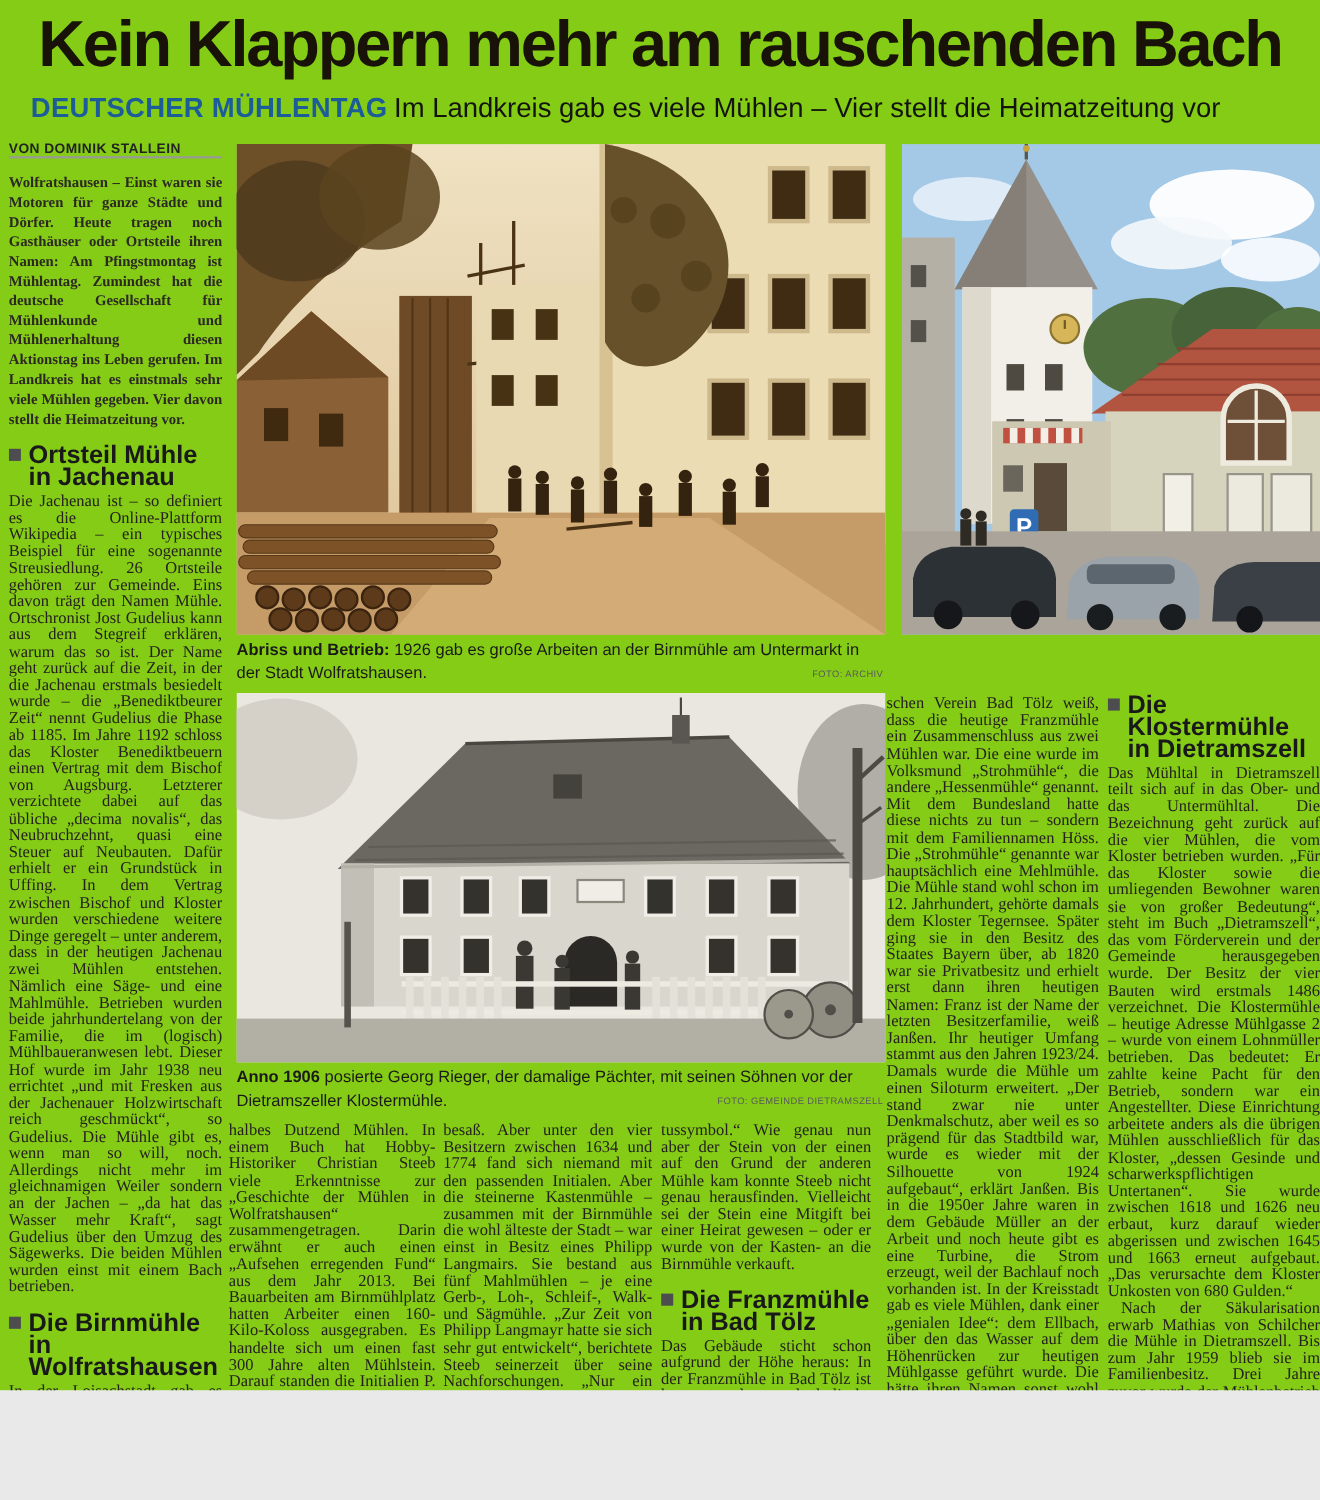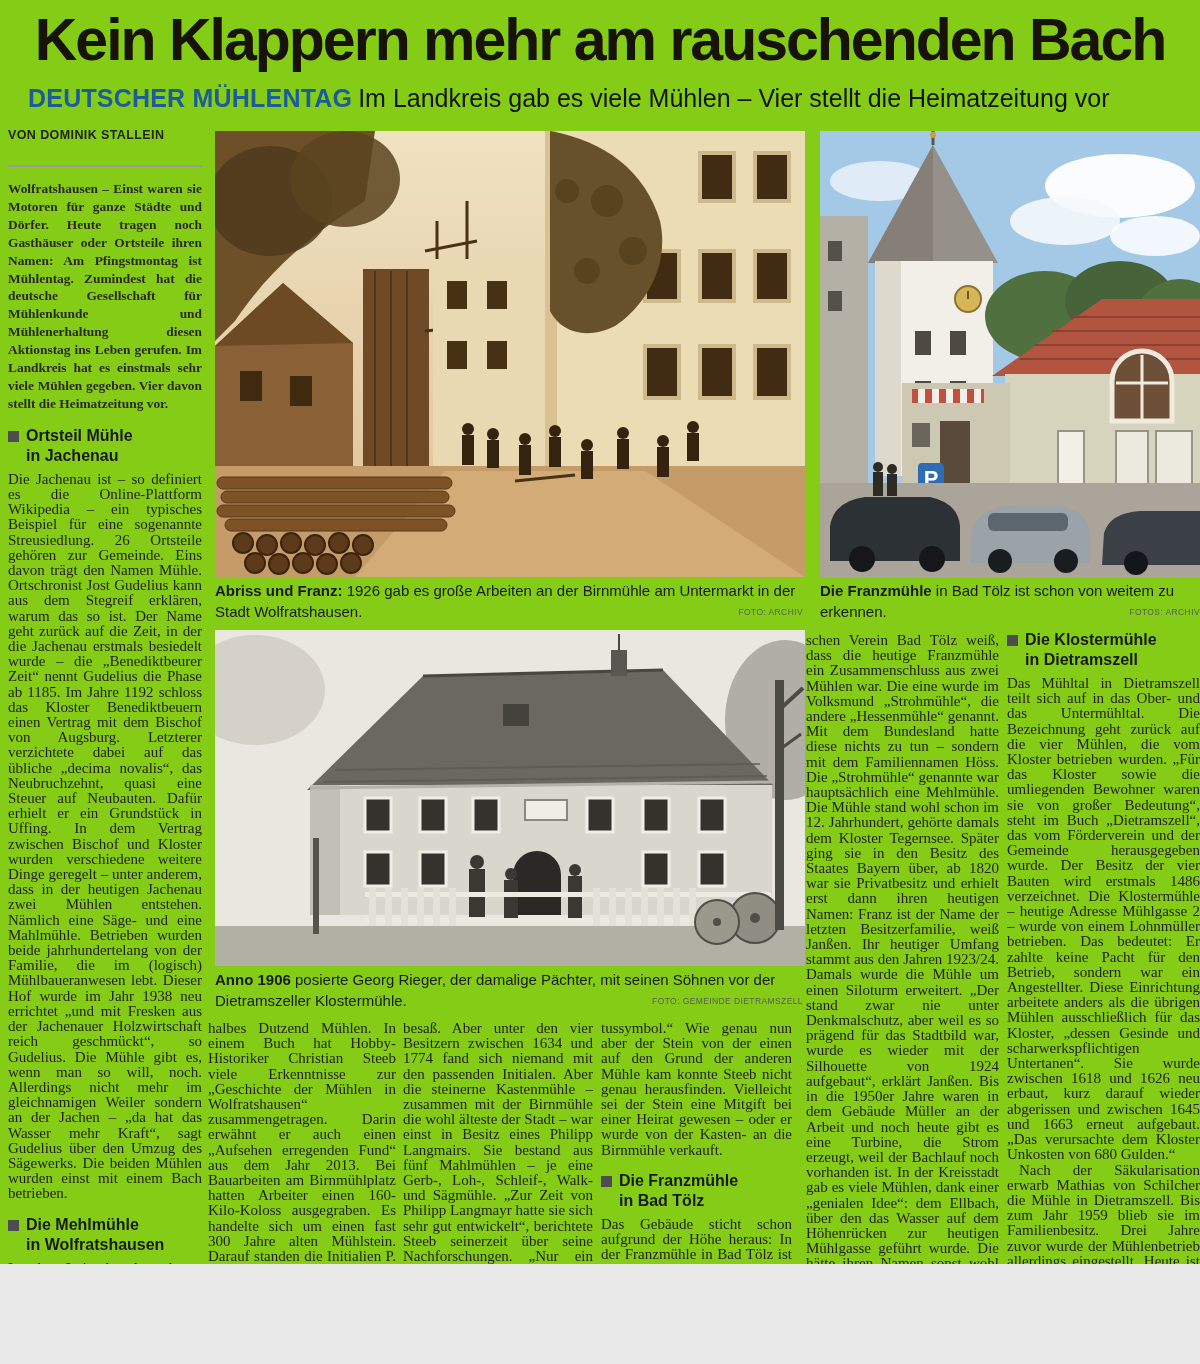--- a/index.html
+++ b/index.html
@@ -11,23 +11,23 @@
             letter-spacing:-2px;color:#181208;white-space:nowrap;}
   #subhead-row{position:absolute;left:28px;top:84px;width:1160px;white-space:nowrap;
                font-family:"Liberation Sans",sans-serif;font-size:25px;color:#14140f;}
   #kicker{font-weight:bold;color:#1c5c99;letter-spacing:.2px;margin-right:6px;}
   
   .col{position:absolute;overflow:hidden;}
   .body-text{font-size:15px;line-height:15.2px;text-align:justify;color:#25221d;}
   .lead{font-size:13.4px;line-height:17.9px;font-weight:bold;color:#2c2822;text-align:justify;}
   .byline{font-family:"Liberation Sans",sans-serif;font-weight:bold;font-size:12.5px;
           letter-spacing:.4px;color:#222;border-bottom:2px solid #9a9a9a;
-          padding-bottom:23px;margin-bottom:13px;}
+          padding-bottom:0;margin-bottom:13px;}
   .sec-h{display:flex;margin:13px 0 6px 0;font-family:"Liberation Sans",sans-serif;
-         font-weight:bold;font-size:16px;line-height:20px;color:#191919;}
+         font-weight:bold;font-size:23px;line-height:20px;color:#191919;}
   .sec-h .sq{width:11px;height:11px;background:#4d4d50;margin:5px 7px 0 0;flex:0 0 11px;}
   .indent-first{text-indent:12px;}
   .cutoff-head{position:absolute;left:208px;top:1351px;font-family:"Liberation Sans",sans-serif;
                font-weight:bold;font-size:19px;letter-spacing:.5px;color:#1c5c99;white-space:nowrap;}
   
   .photo{position:absolute;display:block;}
   .caption{position:absolute;font-family:"Liberation Sans",sans-serif;font-size:15px;
            line-height:20.5px;color:#1b1a18;}
   .caption .credit{position:absolute;right:0;bottom:3px;font-size:8.5px;color:#5a5a58;
                    letter-spacing:.4px;font-weight:normal;}
@@ -50,21 +50,21 @@
       <span class="sq"></span>
       <div>
           <div>Ortsteil Mühle</div>
            <div>in Jachenau</div>
         </div>
     </div>
     <div class="body-text">Die Jachenau ist – so definiert es die Online-Plattform Wikipedia – ein typisches Beispiel für eine sogenannte Streusiedlung. 26 Ortsteile gehören zur Gemeinde. Eins davon trägt den Namen Mühle. Ortschronist Jost Gudelius kann aus dem Stegreif erklären, warum das so ist. Der Name geht zurück auf die Zeit, in der die Jachenau erstmals besiedelt wurde – die „Benediktbeurer Zeit“ nennt Gudelius die Phase ab 1185. Im Jahre 1192 schloss das Kloster Benediktbeuern einen Vertrag mit dem Bischof von Augsburg. Letzterer verzichtete dabei auf das übliche „decima novalis“, das Neubruchzehnt, quasi eine Steuer auf Neubauten. Dafür erhielt er ein Grundstück in Uffing. In dem Vertrag zwischen Bischof und Kloster wurden verschiedene weitere Dinge geregelt – unter anderem, dass in der heutigen Jachenau zwei Mühlen entstehen. Nämlich eine Säge- und eine Mahlmühle. Betrieben wurden beide jahrhundertelang von der Familie, die im (logisch) Mühlbaueranwesen lebt. Dieser Hof wurde im Jahr 1938 neu errichtet „und mit Fresken aus der Jachenauer Holzwirtschaft reich geschmückt“, so Gudelius. Die Mühle gibt es, wenn man so will, noch. Allerdings nicht mehr im gleichnamigen Weiler sondern an der Jachen – „da hat das Wasser mehr Kraft“, sagt Gudelius über den Umzug des Sägewerks. Die beiden Mühlen wurden einst mit einem Bach betrieben.</div>
     <div class="sec-h">
       <span class="sq"></span>
       <div>
-          <div>Die Mehlmühle</div>
+          <div>Die Birnmühle</div>
            <div>in Wolfratshausen</div>
         </div>
     </div>
     <div class="body-text">In der Loisachstadt gab es durch die beiden Flüsse ein</div>
   </div>
 
   <svg class="photo" style="left:215px;top:131px;" width="590" height="446" viewBox="0 0 590 446" role="img">
     <defs>
       <linearGradient id="sepSky" x1="0" y1="0" x2="0" y2="1">
         <stop offset="0" stop-color="#efe2c2"></stop>
@@ -236,28 +236,24 @@
     <circle cx="316" cy="432" r="12" fill="#141619"></circle>
     <g fill="#2e2a24">
         <circle cx="58" cy="336" r="5"></circle>
         <rect x="53" y="341" width="10" height="24"></rect>
     <circle cx="72" cy="338" r="5"></circle>
         <rect x="67" y="343" width="10" height="22"></rect>
       </g>
   </svg>
 
   <div class="caption" style="left:215px;top:581px;width:588px;height:44px;">
-    <span class="cap-bold">Abriss und Franz:</span><span> 1926 gab es große Arbeiten an der Birnmühle am Untermarkt in der Stadt Wolfratshausen.</span>
+    <span class="cap-bold">Abriss und Betrieb:</span><span> 1926 gab es große Arbeiten an der Birnmühle am Untermarkt in der Stadt Wolfratshausen.</span>
     <span class="credit">FOTO: ARCHIV</span>
   </div>
 
-  <div class="caption" style="left:820px;top:581px;width:380px;height:44px;">
-    <span class="cap-bold">Die Franzmühle</span><span> in Bad Tölz ist schon von weitem zu erkennen.</span>
-    <span class="credit">FOTOS: ARCHIV</span>
-  </div>
 
   <svg class="photo" style="left:215px;top:630px;" width="590" height="336" viewBox="0 0 590 336" role="img">
     <rect x="0" y="0" width="590" height="336" fill="#e9e7e0"></rect>
     <ellipse cx="40" cy="60" rx="70" ry="55" fill="#cfccc2" opacity=".8"></ellipse>
     <ellipse cx="570" cy="90" rx="60" ry="80" fill="#8a887e" opacity=".6"></ellipse>
 
     <polygon points="92,160 208,46 448,40 558,155" fill="#6b6862"></polygon>
     <line x1="208" y1="46" x2="448" y2="40" stroke="#4a4742" stroke-width="3"></line>
     <line x1="120" y1="140" x2="545" y2="134" stroke="#5b5852" stroke-width="2" opacity=".7"></line>
     <line x1="108" y1="152" x2="552" y2="146" stroke="#5b5852" stroke-width="2" opacity=".7"></line>

